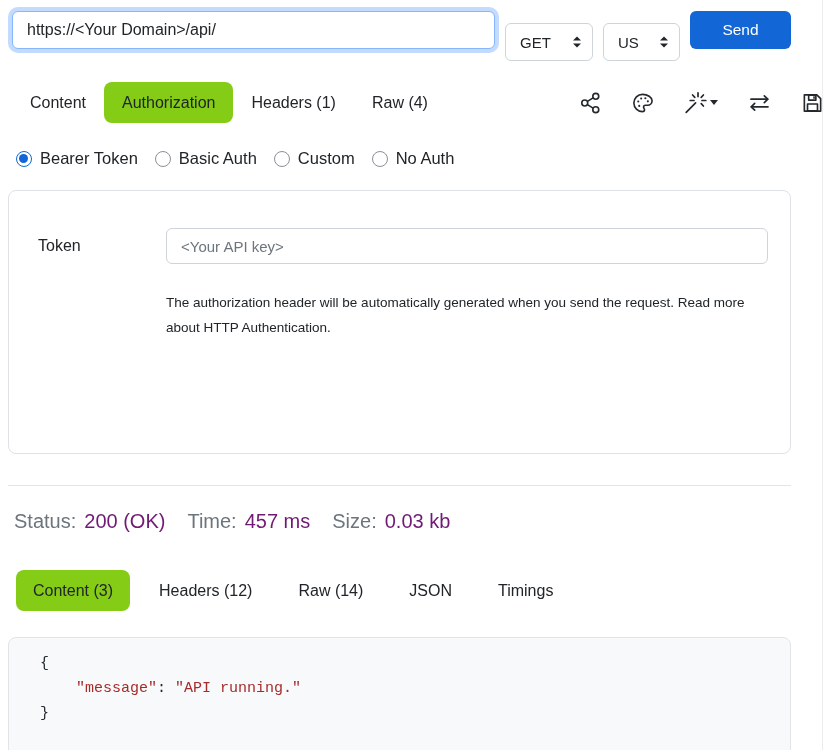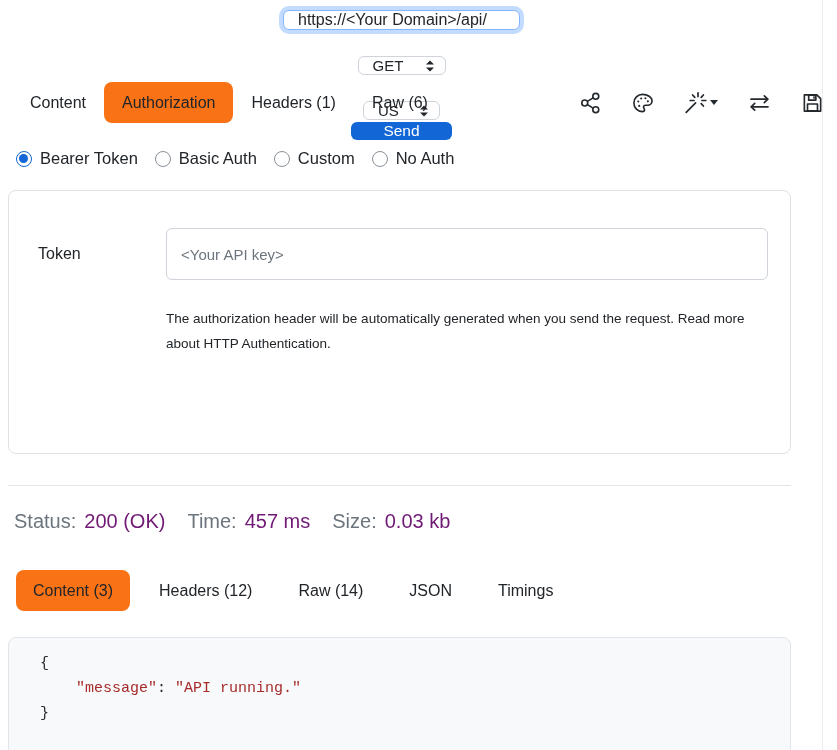--- a/index.html
+++ b/index.html
@@ -4,21 +4,21 @@
 <style>
   * { margin: 0; padding: 0; box-sizing: border-box; }
   html, body { background: #ffffff; }
   body {
     width: 837px; height: 750px; overflow: hidden; position: relative;
     font-family: "Liberation Sans", sans-serif; color: #212529;
   }
   .edge-line { position: absolute; left: 822px; top: 0; width: 1px; height: 750px; background: #ececec; }
 
   
-  .request-row { display: flex; align-items: center; margin: 10px 46px 0 12px; height: 40px; gap: 2px; flex-direction: column; }
+  .request-row { display: flex; align-items: center; margin: 10px 46px 0 12px; height: 40px; gap: 10px; }
   .url-input {
     flex: 1; height: 38px; border: 1px solid #86b7fe; border-radius: 6px;
     box-shadow: 0 0 0 4px rgba(13,110,253,.25);
     padding: 0 14px; font-size: 16px; color: #212529; outline: none;
     font-family: "Liberation Sans", sans-serif;
   }
   .select-box {
     height: 38px; border: 1px solid #ced4da; border-radius: 6px; background: #fff;
     display: flex; align-items: center; justify-content: space-between;
     padding: 0 10px 0 14px; font-size: 15px; cursor: pointer; margin-top: 24px;
@@ -31,42 +31,42 @@
     border-radius: 6px; font-size: 15.5px; cursor: pointer;
     font-family: "Liberation Sans", sans-serif;
   }
 
   
   .tabs-row { display: flex; align-items: center; margin: 32px 13px 0 12px; height: 41px; }
   .tab {
     padding: 0 18px; height: 41px; display: flex; align-items: center;
     font-size: 16px; color: #212529; cursor: pointer; border-radius: 8px; white-space: nowrap;
   }
-  .tab.active { background: #f97316; }
+  .tab.active { background: #84cc16; }
   .toolbar { margin-left: auto; display: flex; align-items: center; gap: 29px; }
   .tool-btn { background: none; border: none; cursor: pointer; display: flex; align-items: center; padding: 0; color: #24292e; }
   .tool-btn svg { display: block; }
   .caret-down { margin-left: 3px; display: inline-block; width: 0; height: 0; border-left: 4px solid transparent; border-right: 4px solid transparent; border-top: 5px solid #24292e; }
 
   
   .auth-row { display: flex; align-items: center; margin: 26px 0 0 16px; gap: 17px; }
   .auth-opt { display: flex; align-items: center; gap: 8px; cursor: pointer; font-size: 16.5px; }
   .radio { width: 16px; height: 16px; border-radius: 50%; border: 1.5px solid #8a9199; background: #fff; position: relative; flex: 0 0 auto; }
   .radio.selected { border-color: #1266d6; }
   .radio.selected::after {
     content: ""; position: absolute; left: 2px; top: 2px; width: 9px; height: 9px;
     border-radius: 50%; background: #1266d6;
   }
 
   
   .panel { margin: 22px 46px 0 8px; height: 264px; border: 1px solid #dee2e6; border-radius: 8px; padding: 37px 22px 0 29px; }
   .token-row { display: flex; align-items: center; }
   .token-label { width: 128px; font-size: 16px; color: #212529; flex: 0 0 auto; }
   .token-input {
-    flex: 1; height: 52px; border: 1px solid #ced4da; border-radius: 6px;
+    flex: 1; height: 36px; border: 1px solid #ced4da; border-radius: 6px;
     padding: 0 14px; font-size: 15px; color: #495057; outline: none;
     font-family: "Liberation Sans", sans-serif;
   }
   .token-input::placeholder { color: #6c757d; opacity: 1; }
   .help-text { margin: 26px 0 0 128px; max-width: 585px; font-size: 13.5px; line-height: 25px; color: #212529; }
 
   .divider { margin: 31px 46px 0 8px; border: none; border-top: 1px solid #e5e5e5; height: 0; }
 
   
   .status-row { display: flex; align-items: flex-start; margin: 24px 6px 0 14px; font-size: 20px; }
@@ -111,21 +111,21 @@
         </svg>
     </span>
   </div>
   <button class="send-btn">Send</button>
 </div>
 
 <div class="tabs-row">
   <div class="tab">Content</div>
   <div class="tab active">Authorization</div>
   <div class="tab">Headers (1)</div>
-  <div class="tab">Raw (6)</div>
+  <div class="tab">Raw (4)</div>
 
   <div class="toolbar">
     <button class="tool-btn">
       <span>
         <svg width="23" height="24" viewBox="0 0 24 24" fill="none" stroke="#24292e" stroke-width="1.7">
           <circle cx="17.5" cy="5" r="3.1"></circle>
             <circle cx="6" cy="12" r="3.1"></circle>
             <circle cx="17.5" cy="19" r="3.1"></circle>
           <line x1="8.8" y1="10.3" x2="14.7" y2="6.6"></line>
             <line x1="8.8" y1="13.7" x2="14.7" y2="17.4"></line>

